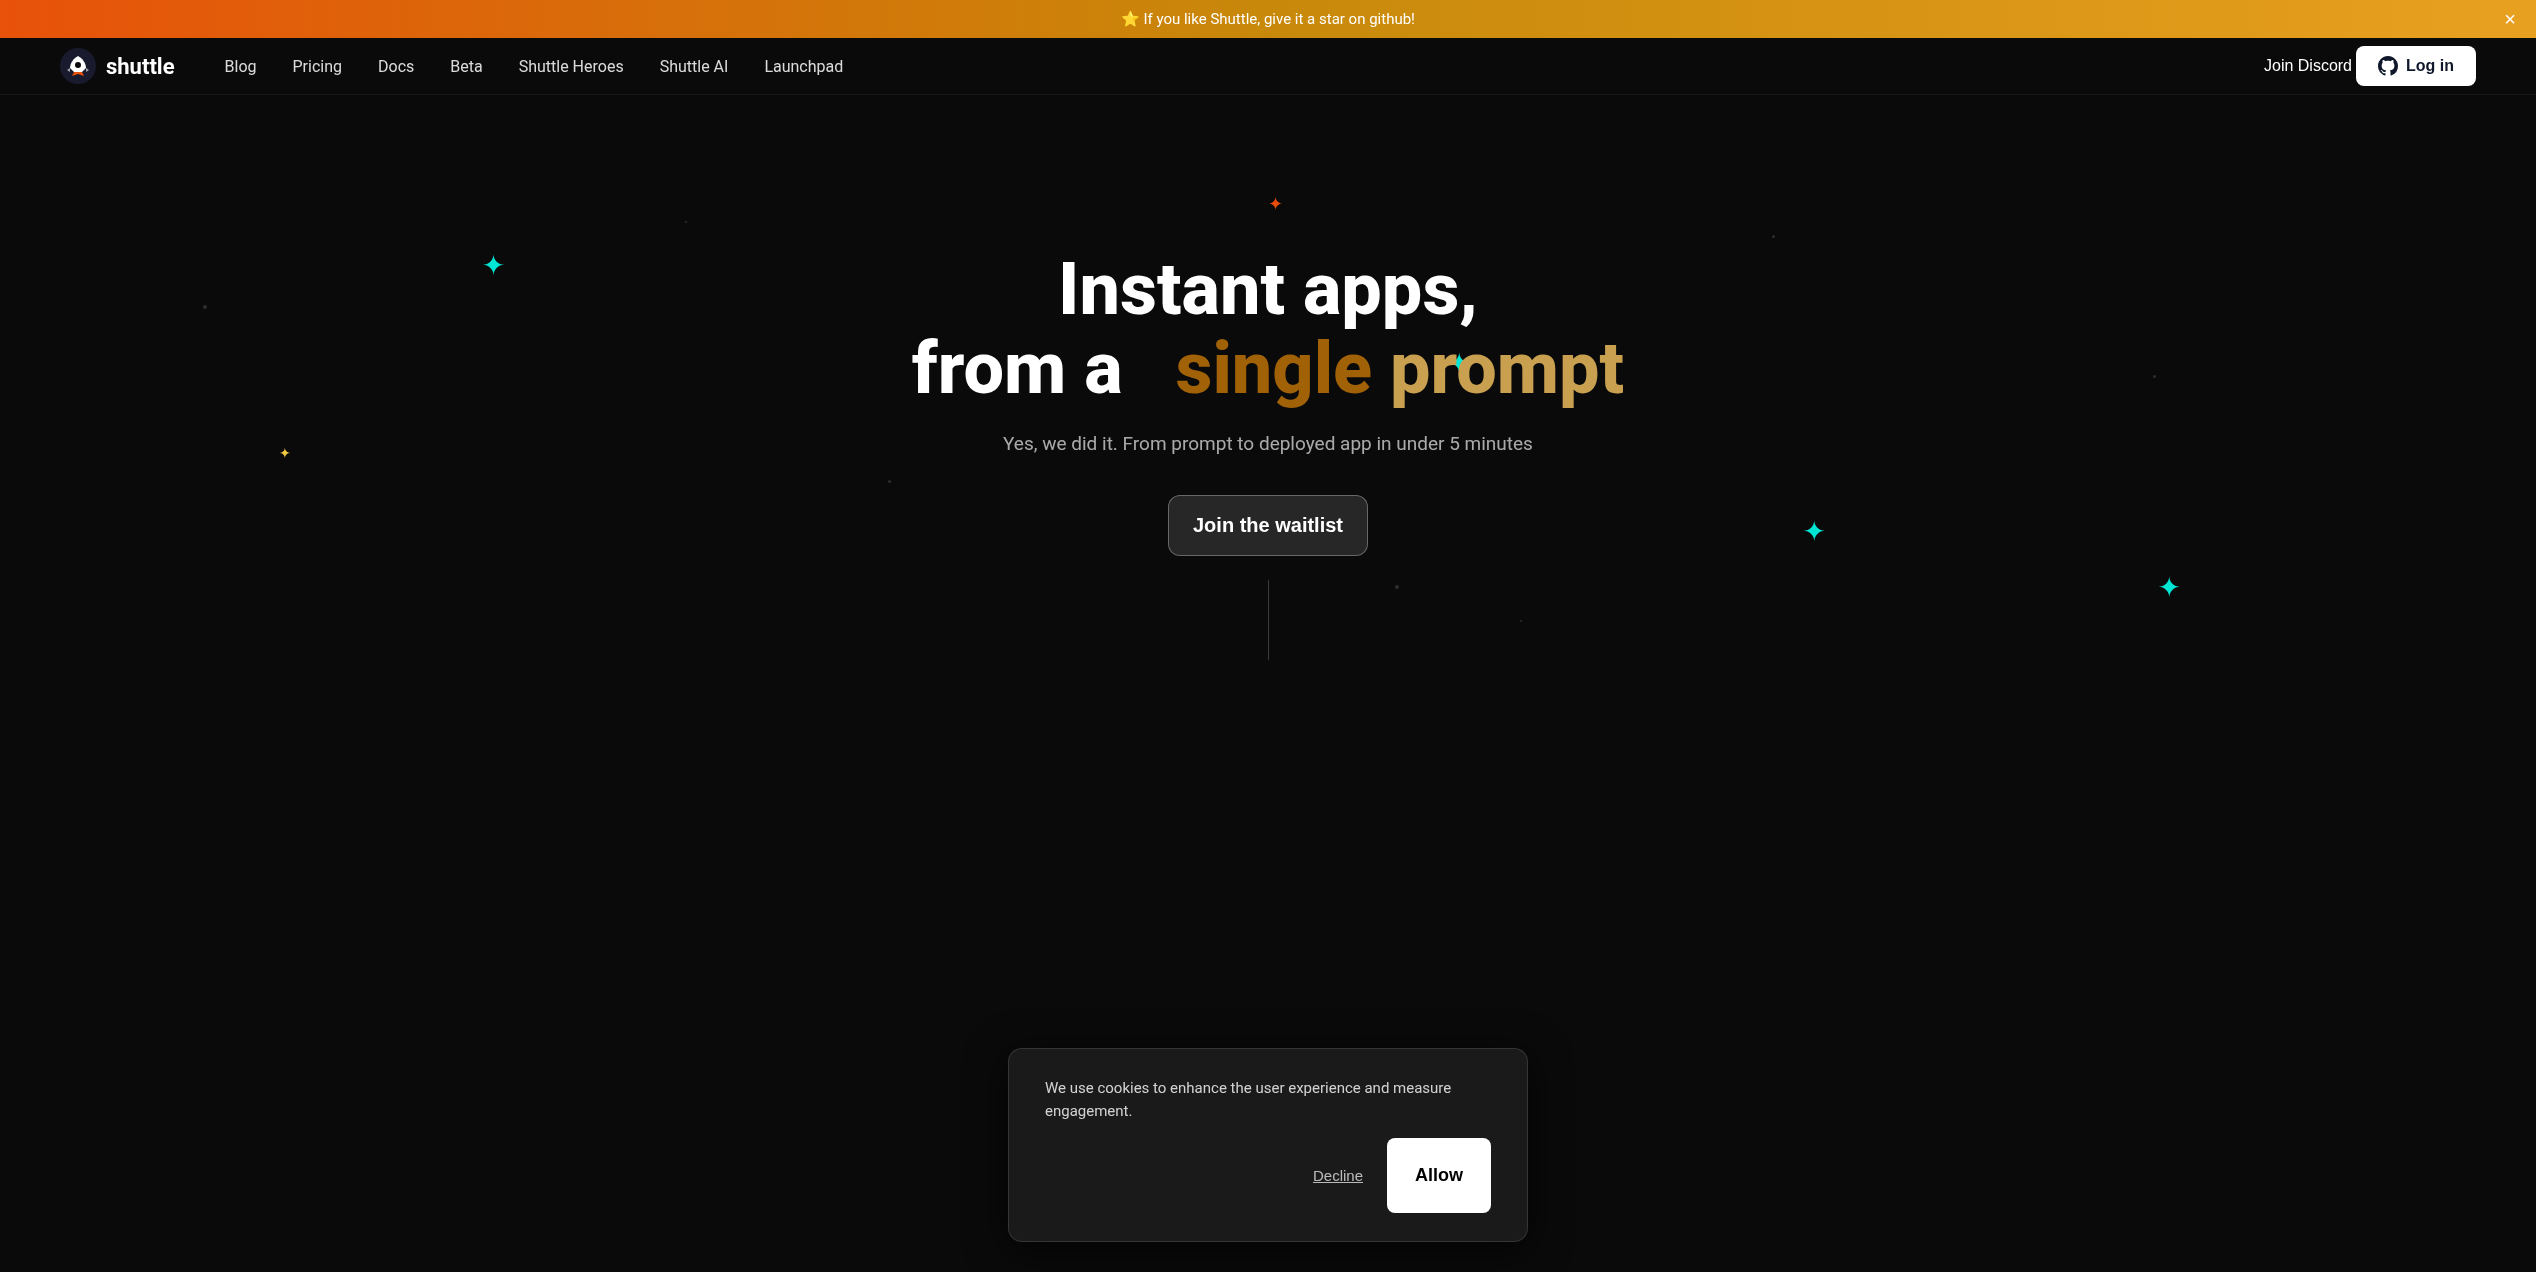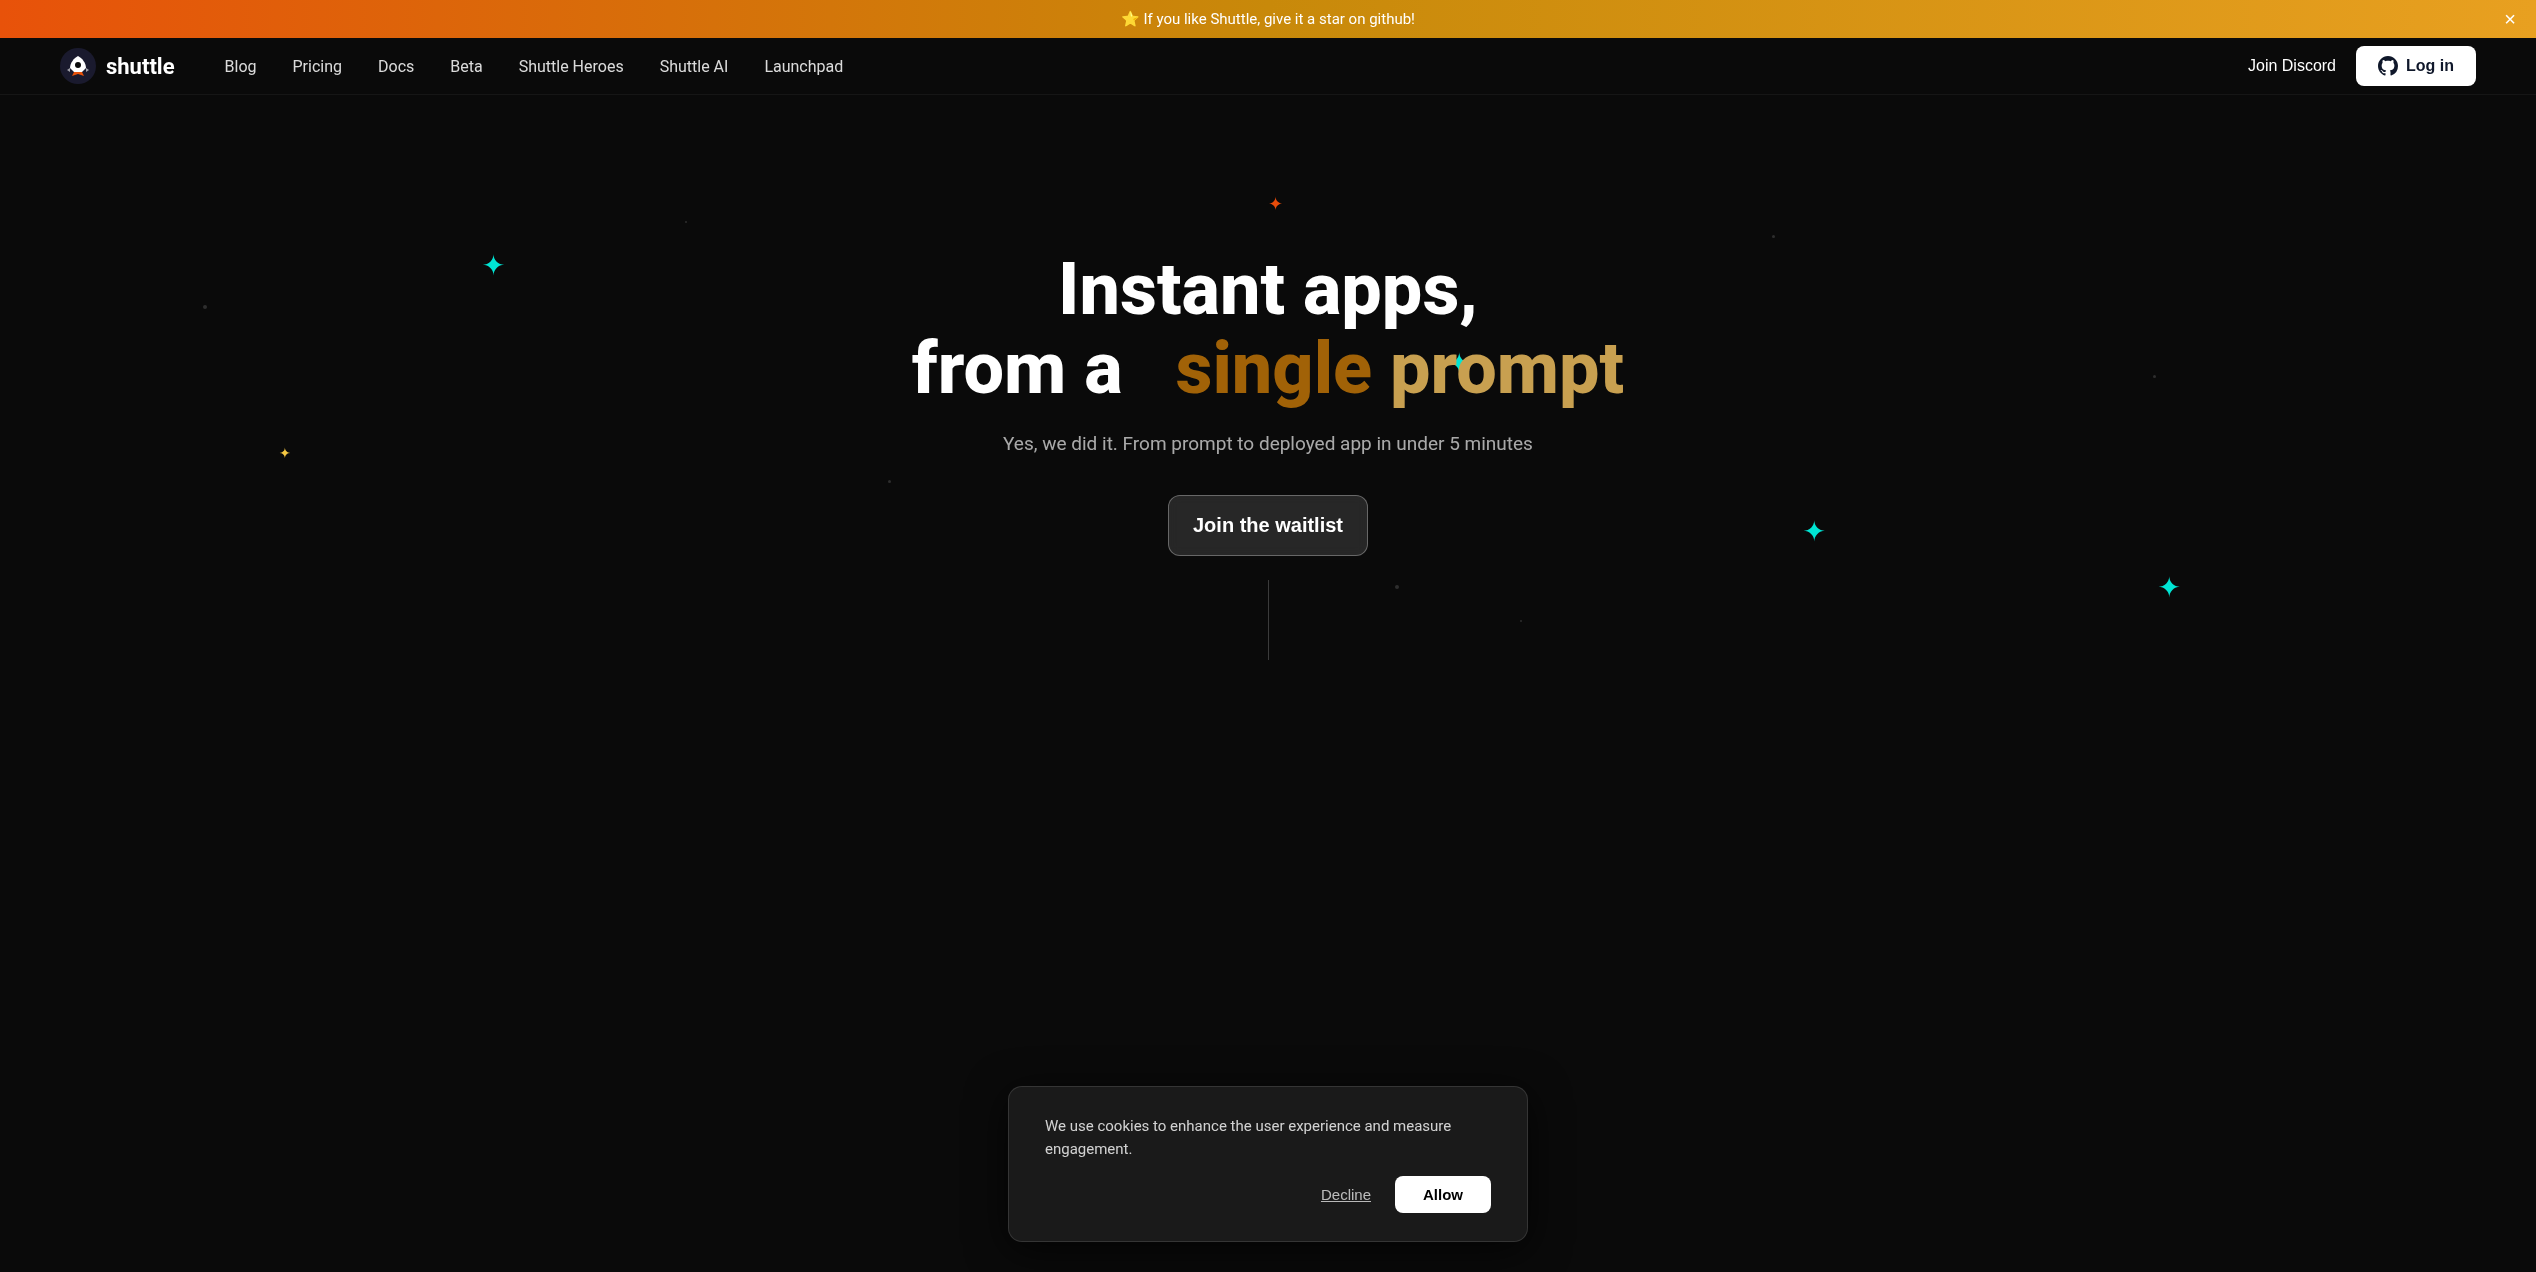--- a/index.html
+++ b/index.html
@@ -68,21 +68,21 @@
       flex: 1;
     }
     .nav-links a {
       color: rgba(255,255,255,0.85);
       text-decoration: none;
       font-size: 16px;
     }
     .nav-actions {
       display: flex;
       align-items: center;
-      gap: 20px;
+      gap: 4px;
     }
     .join-discord-btn {
       background: none;
       border: none;
       color: #fff;
       font-size: 16px;
       cursor: pointer;
       font-weight: 500;
     }
     .login-btn {
@@ -220,22 +220,22 @@
       color: rgba(255,255,255,0.7);
       font-size: 15px;
       cursor: pointer;
       text-decoration: underline;
     }
     .allow-btn {
       background: #fff;
       color: #000;
       border: none;
       border-radius: 8px;
-      padding: 10px 28px;
-      font-size: 15px;
+      padding: 27px 28px;
+      font-size: 18px;
       font-weight: 700;
       cursor: pointer;
     }
   </style>
 </head>
 <body>
 
 <div id="top-banner">
   <span class="banner-text">⭐ If you like Shuttle, give it a star on github!</span>
   <button id="banner-close">×</button>

